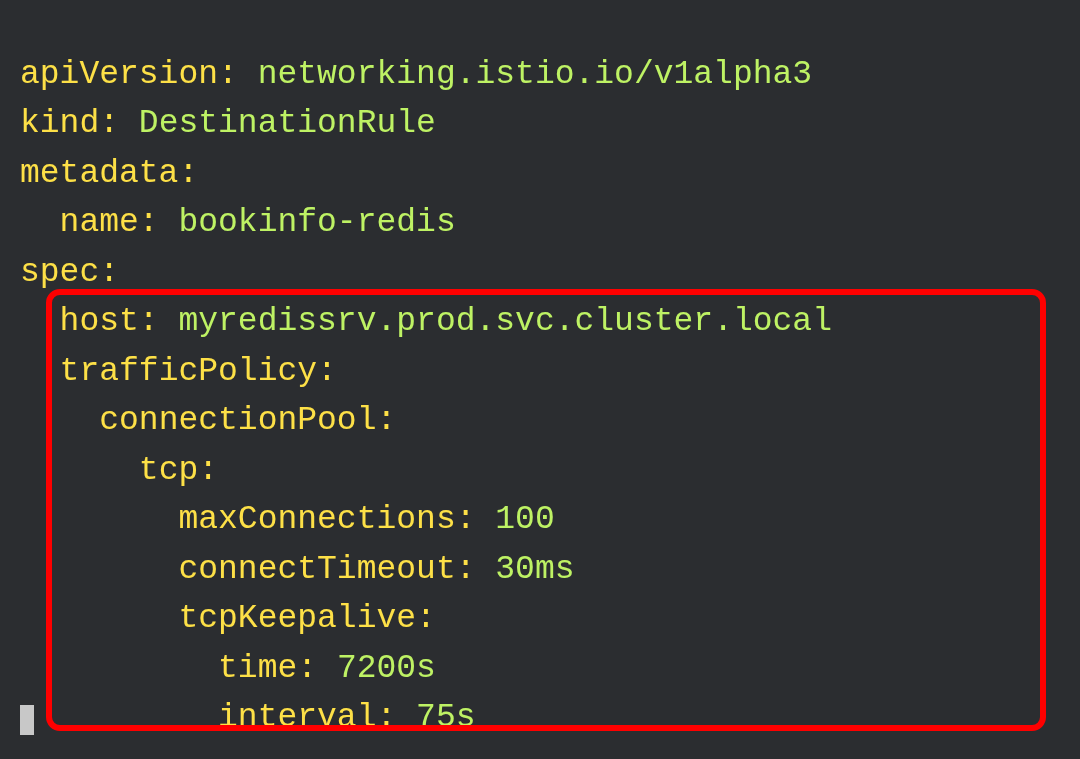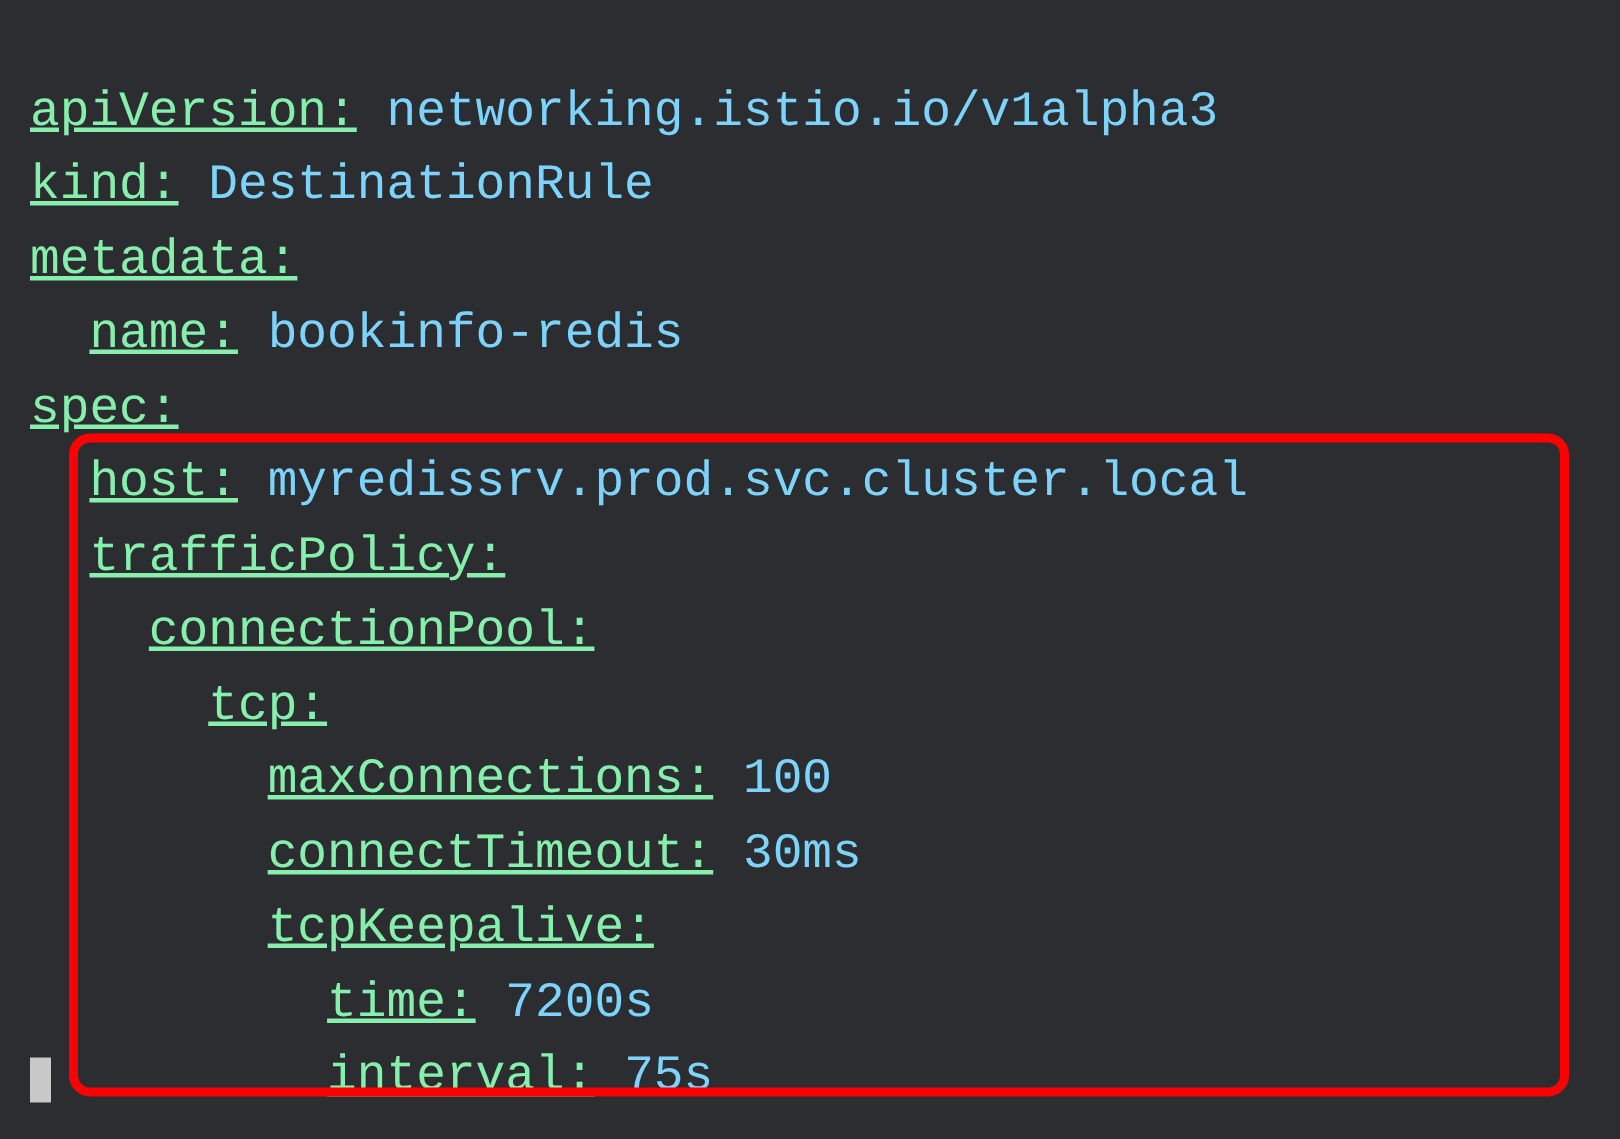--- a/index.html
+++ b/index.html
@@ -16,26 +16,25 @@
       overflow: hidden;
     }
     
     .code-container {
       padding: 0 0 0 20px;
       position: relative;
       white-space: pre;
     }
     
     .key {
-      color: #86efac;
-      text-decoration: underline;
+      color: #fde047;
     }
     
     .value {
-      color: #7dd3fc;
+      color: #bef264;
     }
     
     .indent-guide {
       color: #4a4a4a;
       user-select: none;
     }
     
     .highlight-box {
       position: absolute;
       border: 6px solid #ff0000;

